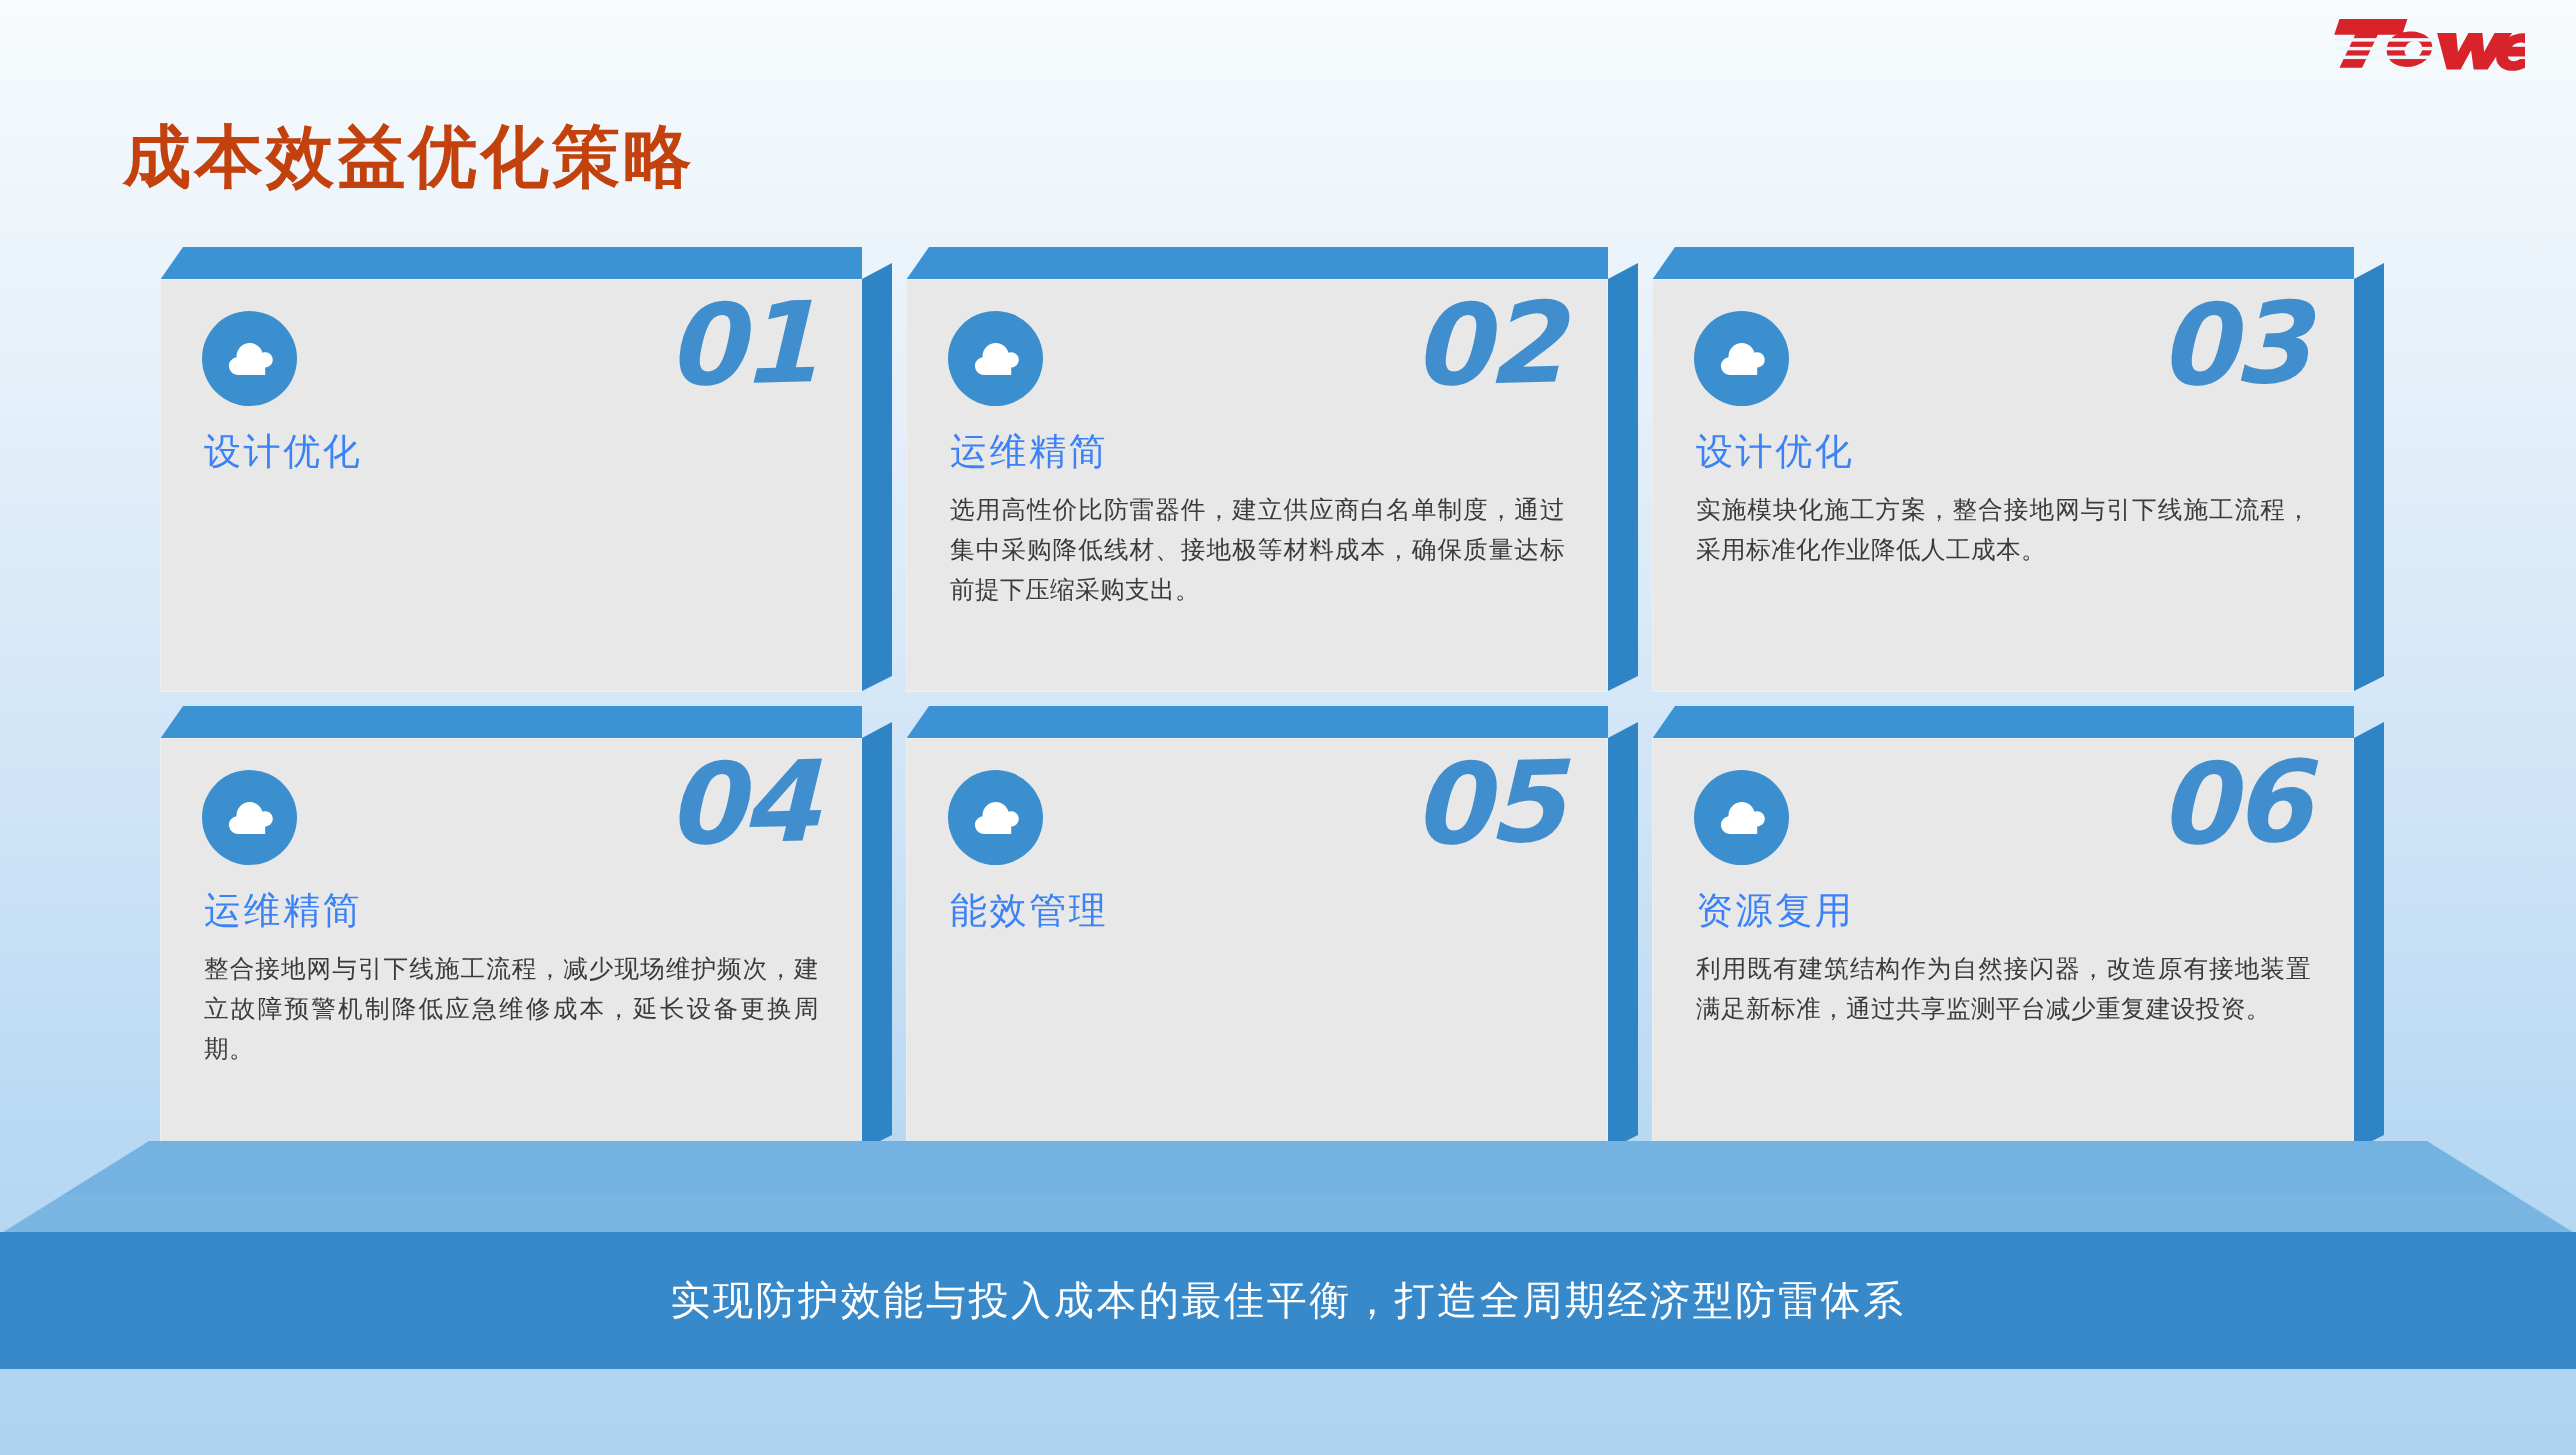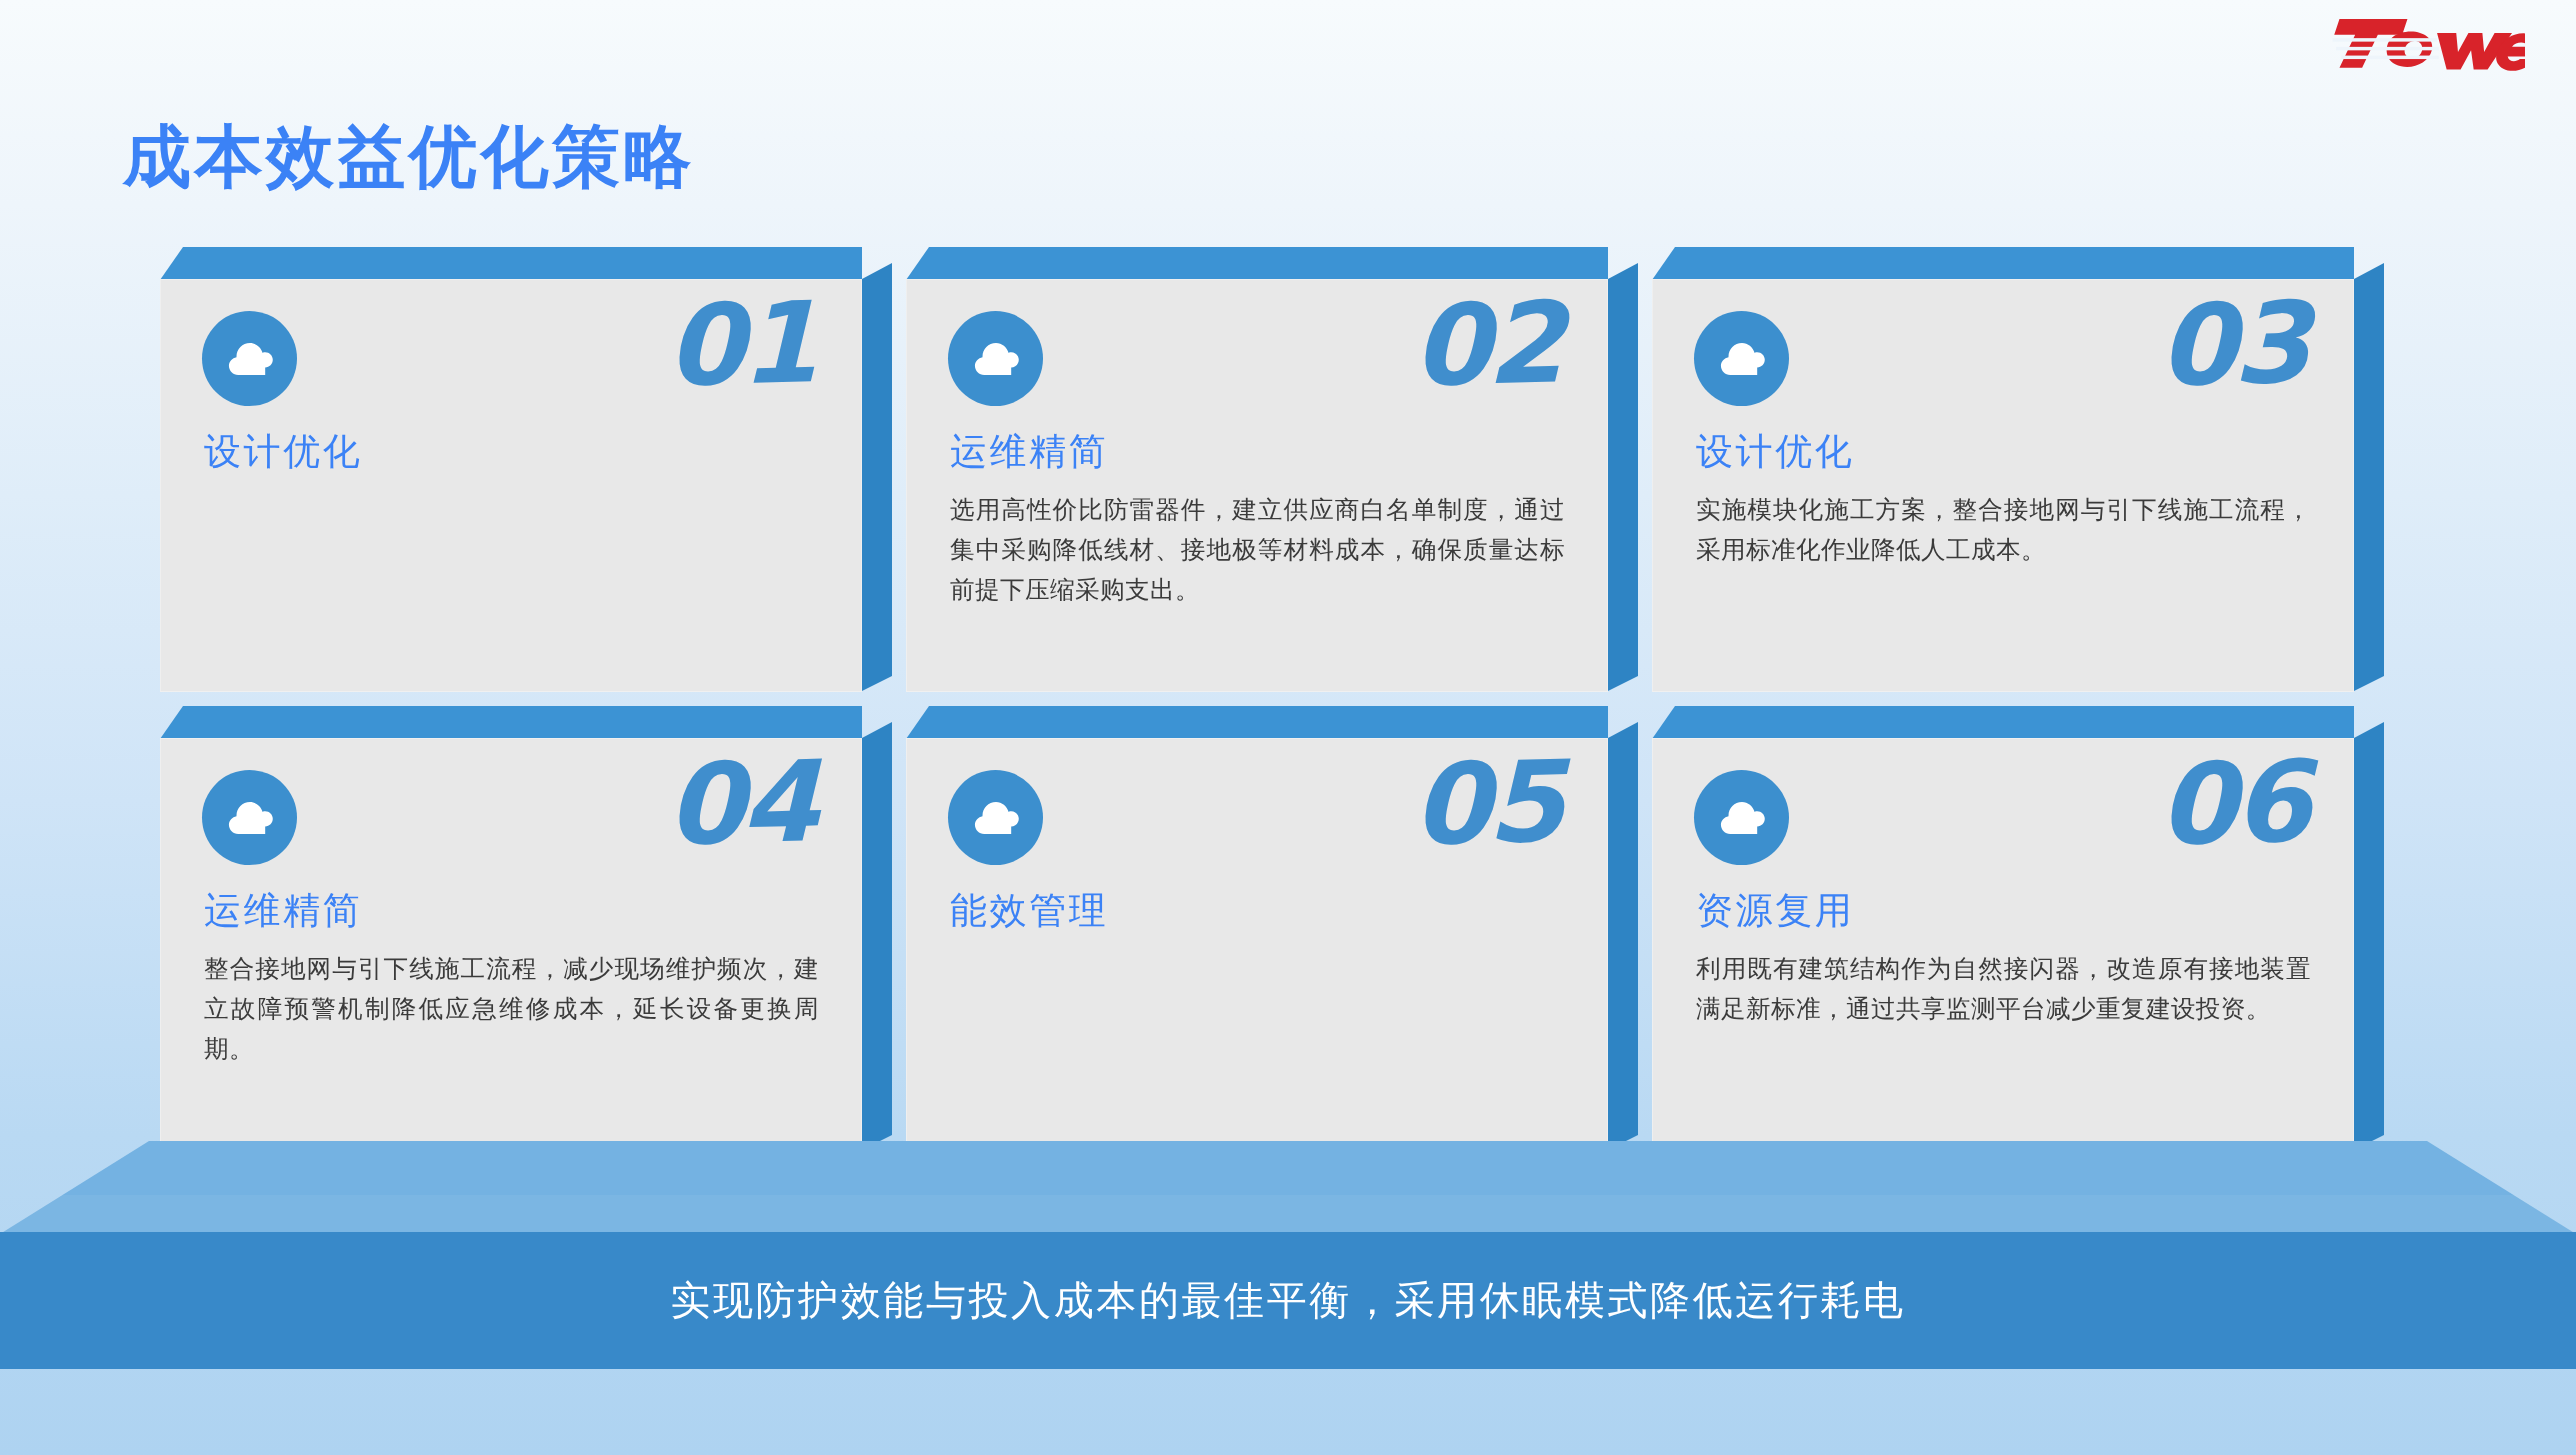--- a/index.html
+++ b/index.html
@@ -10,21 +10,21 @@
   }
 
   
   .logo{position:absolute;top:12.3px;right:51px;width:202px;height:61px;}
   .logo svg{display:block;width:100%;height:100%;}
 
   
   .page-title{
     position:absolute;left:123px;top:112px;
     font-size:68px;font-weight:bold;letter-spacing:3.5px;
-    color:#3b82f6;white-space:nowrap;
+    color:#c2410c;white-space:nowrap;
     font-family:"Liberation Serif","DejaVu Serif",serif;
   }
 
   
   .platform{position:absolute;left:0;top:1141px;width:2576px;height:263px;}
   .platform-top{
     position:absolute;left:0;top:0;width:2576px;height:93px;
     background:#74b2e2;
     clip-path:polygon(149px 0, 2427px 0, 2576px 93px, 0 93px);
   }
@@ -207,15 +207,15 @@
   </div>
   <div class="card-num">06</div>
   <div class="card-title">资源复用</div>
   <div class="card-desc">利用既有建筑结构作为自然接闪器，改造原有接地装置满足新标准，通过共享监测平台减少重复建设投资。</div>
 </div>
 
 <div class="platform">
   <div class="platform-top"></div>
   <div class="platform-top-sheen"></div>
   <div class="platform-face"></div>
-  <div class="banner-text">实现防护效能与投入成本的最佳平衡，采用休眠模式降低运行耗电</div>
+  <div class="banner-text">实现防护效能与投入成本的最佳平衡，打造全周期经济型防雷体系</div>
 </div>
 
 
 </body></html>

